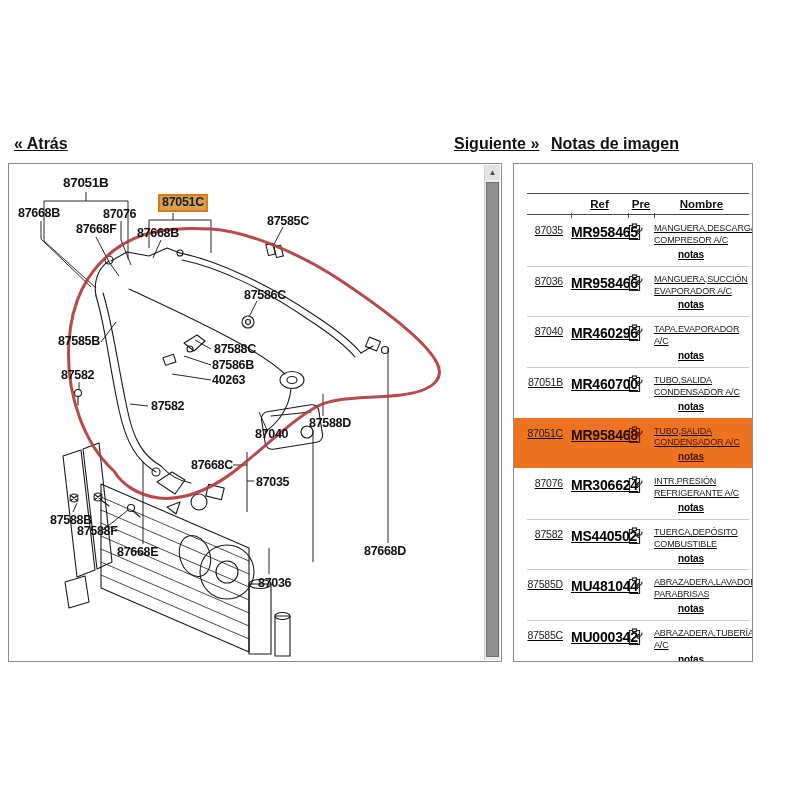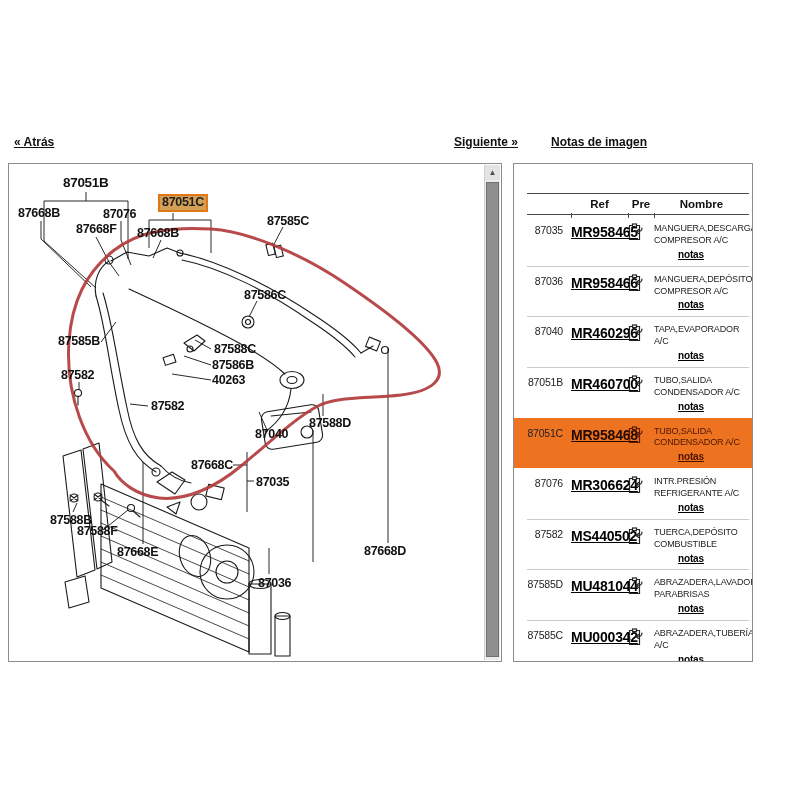--- a/index.html
+++ b/index.html
@@ -1,25 +1,25 @@
 <!DOCTYPE html>
 <html><head>
 <meta charset="utf-8">
 <style>
   html,body{margin:0;padding:0;}
   body{width:800px;height:800px;background:#fff;font-family:"Liberation Sans",sans-serif;position:relative;overflow:hidden;}
 
-  .navlink{position:absolute;font-weight:bold;font-size:12px;color:#111;text-decoration:underline;cursor:pointer;white-space:nowrap;}
+  .navlink{position:absolute;font-weight:bold;font-size:16px;color:#111;text-decoration:underline;cursor:pointer;white-space:nowrap;}
   #nav-back{left:14px;top:135px;}
   #nav-next{left:446px;top:135px;margin-left:8px;}
   #nav-imgnotes{left:519px;top:135px;margin-left:32px;}
 
   .panel{position:absolute;top:163px;background:#fff;border:1px solid #8c8c8c;box-sizing:border-box;}
   #diagram-panel{left:8px;width:494px;height:499px;}
-  #notes-panel{left:513px;width:240px;height:499px;overflow:hidden;}
+  #notes-panel{left:513px;width:240px;height:499px;overflow:hidden;text-decoration:underline;}
 
   #art{position:absolute;left:0;top:0;}
 
   .dlabel{position:absolute;font-weight:bold;font-size:12.5px;color:#111;white-space:nowrap;letter-spacing:-0.3px;line-height:1.1;}
   .dlabel.big{font-size:13.5px;}
   .dlabel.hl{background:#D3A055;border:2px solid #E07818;padding:0 2px;color:#1d1d1d;cursor:pointer;}
 
   .vscroll{position:absolute;top:1px;right:1px;bottom:1px;width:15px;background:#ececec;border-left:1px solid #cfcfcf;}
   .sbtn{height:15px;display:flex;align-items:center;justify-content:center;font-size:8px;color:#4d4d4d;background:#e3e3e3;cursor:pointer;}
   .sthumb{position:absolute;left:1px;right:1px;top:17px;bottom:3px;background:#8f8f8f;border:1px solid #707070;cursor:pointer;}
@@ -219,21 +219,21 @@
       <div class="c-ref"><a>MR958466</a></div>
       <div class="c-pre">
           <svg width="15" height="18" viewBox="0 0 15 18">
             <g stroke="#222" stroke-width="1.2" fill="none" stroke-linecap="round">
               <path d="M4,2.5 H1.5 V16.5 H11.5 V2.5 H9"></path>
               <rect x="4.5" y="1" width="4" height="2.6"></rect>
               <path d="M14,5 C14,8.5 12,8.5 8,8.5 M8,8.5 L10.6,6.6 M8,8.5 L10.6,10.4"></path>
             </g>
           </svg>
         </div>
-      <div class="c-name"><span>MANGUERA,DEPÓSITO COMPRESOR A/C</span><br><a class="notas">notas</a></div>
+      <div class="c-name"><span>MANGUERA,SUCCIÓN EVAPORADOR A/C</span><br><a class="notas">notas</a></div>
     </div>
 
     <div class="trow">
       <div class="c-code">87040</div>
       <div class="c-ref"><a>MR460296</a></div>
       <div class="c-pre">
           <svg width="15" height="18" viewBox="0 0 15 18">
             <g stroke="#222" stroke-width="1.2" fill="none" stroke-linecap="round">
               <path d="M4,2.5 H1.5 V16.5 H11.5 V2.5 H9"></path>
               <rect x="4.5" y="1" width="4" height="2.6"></rect>

